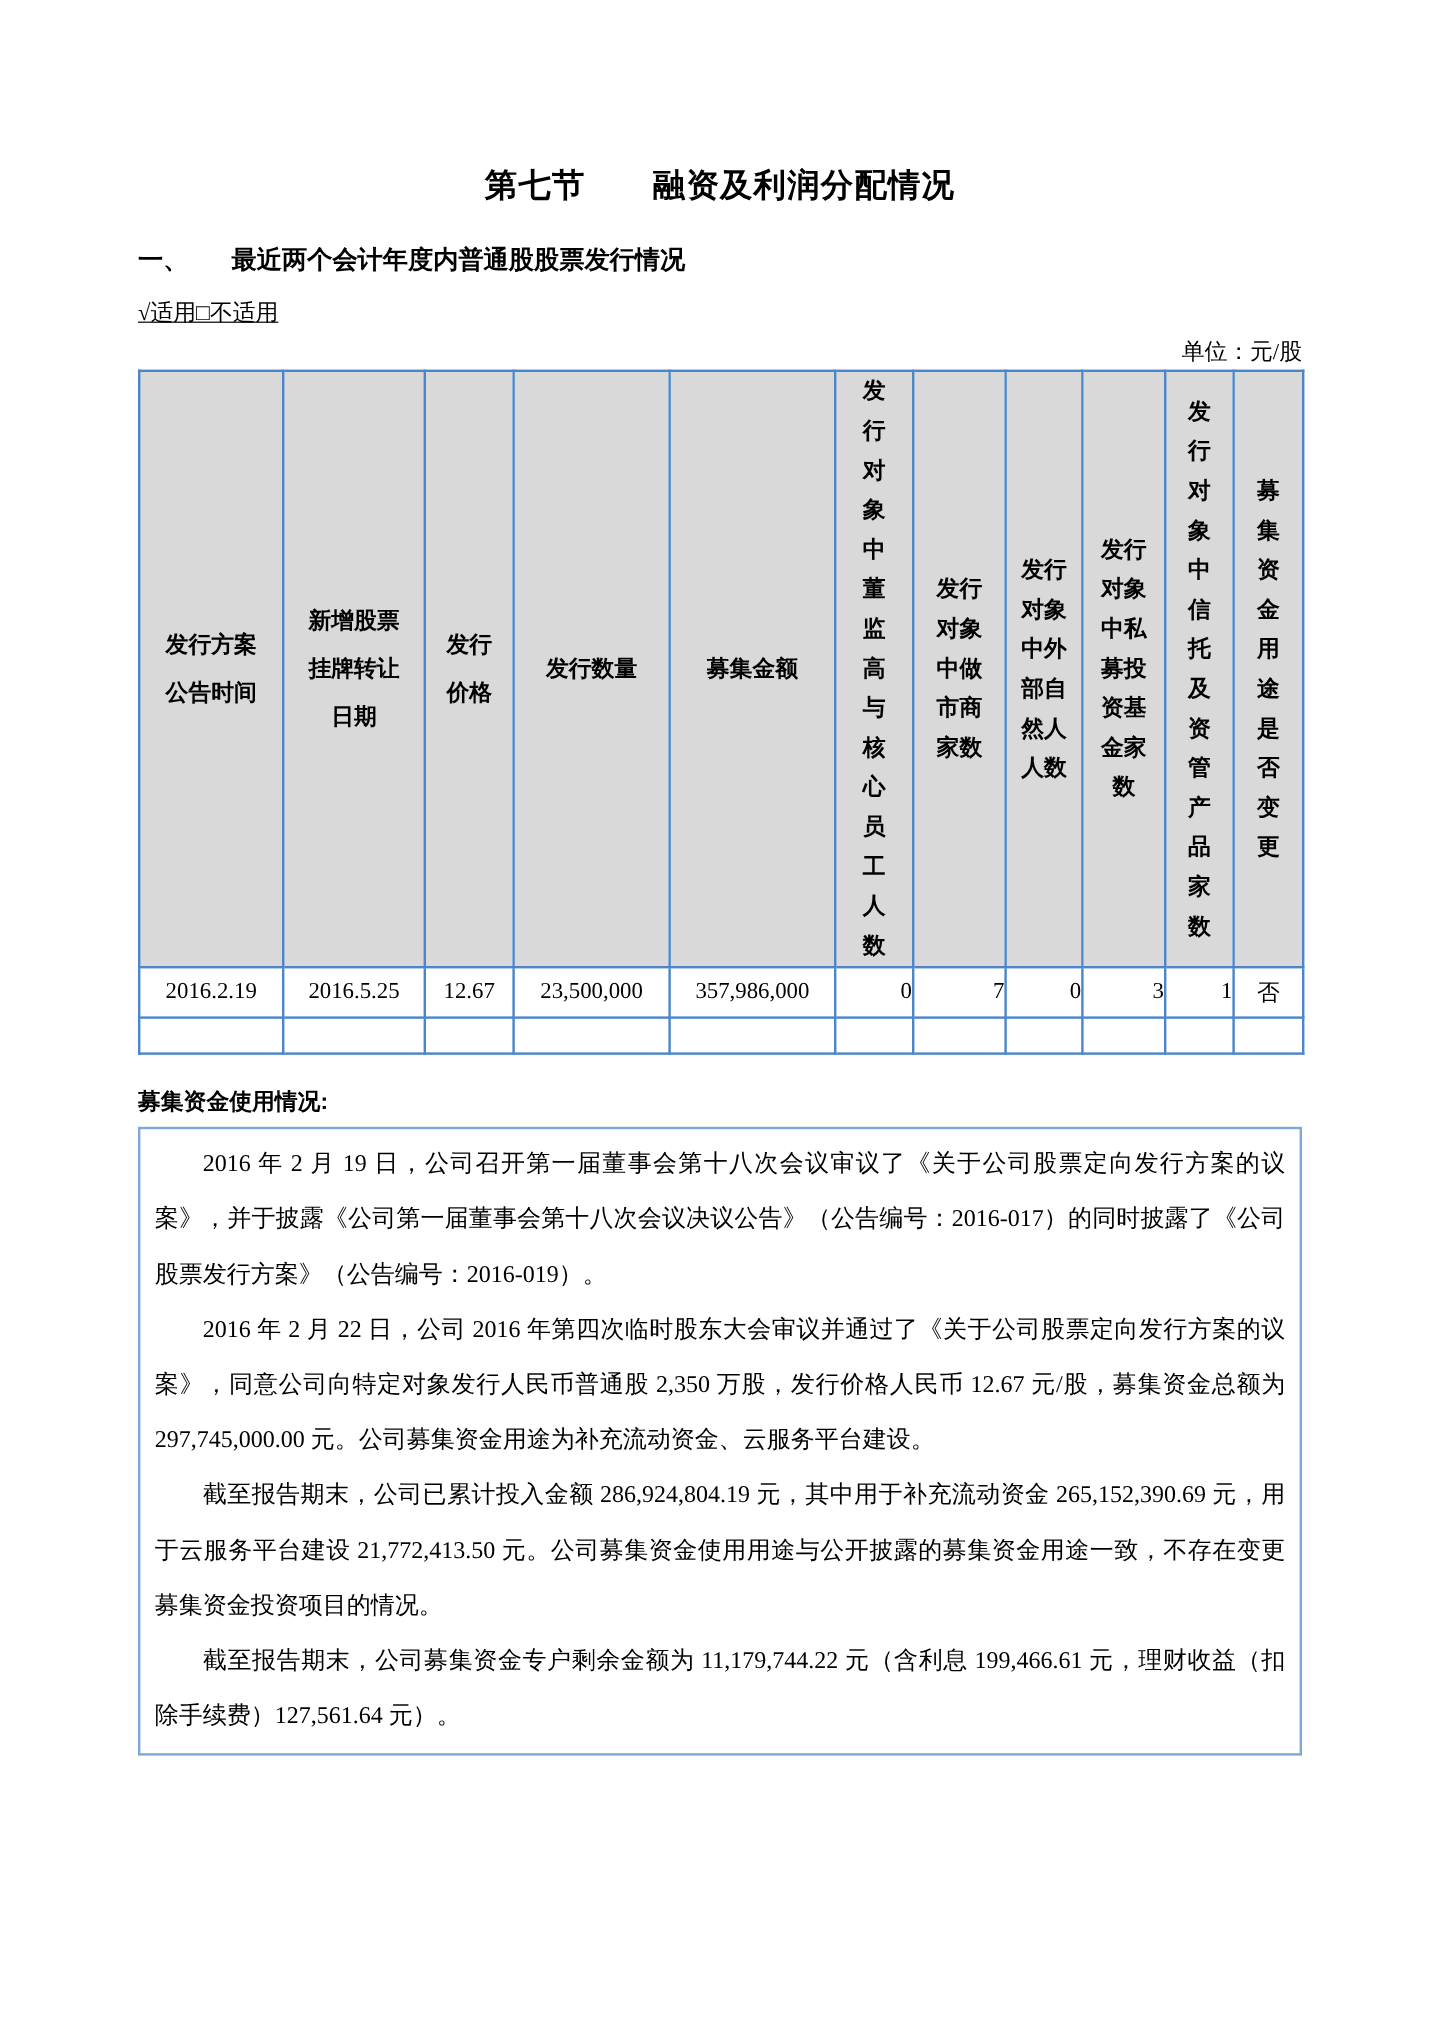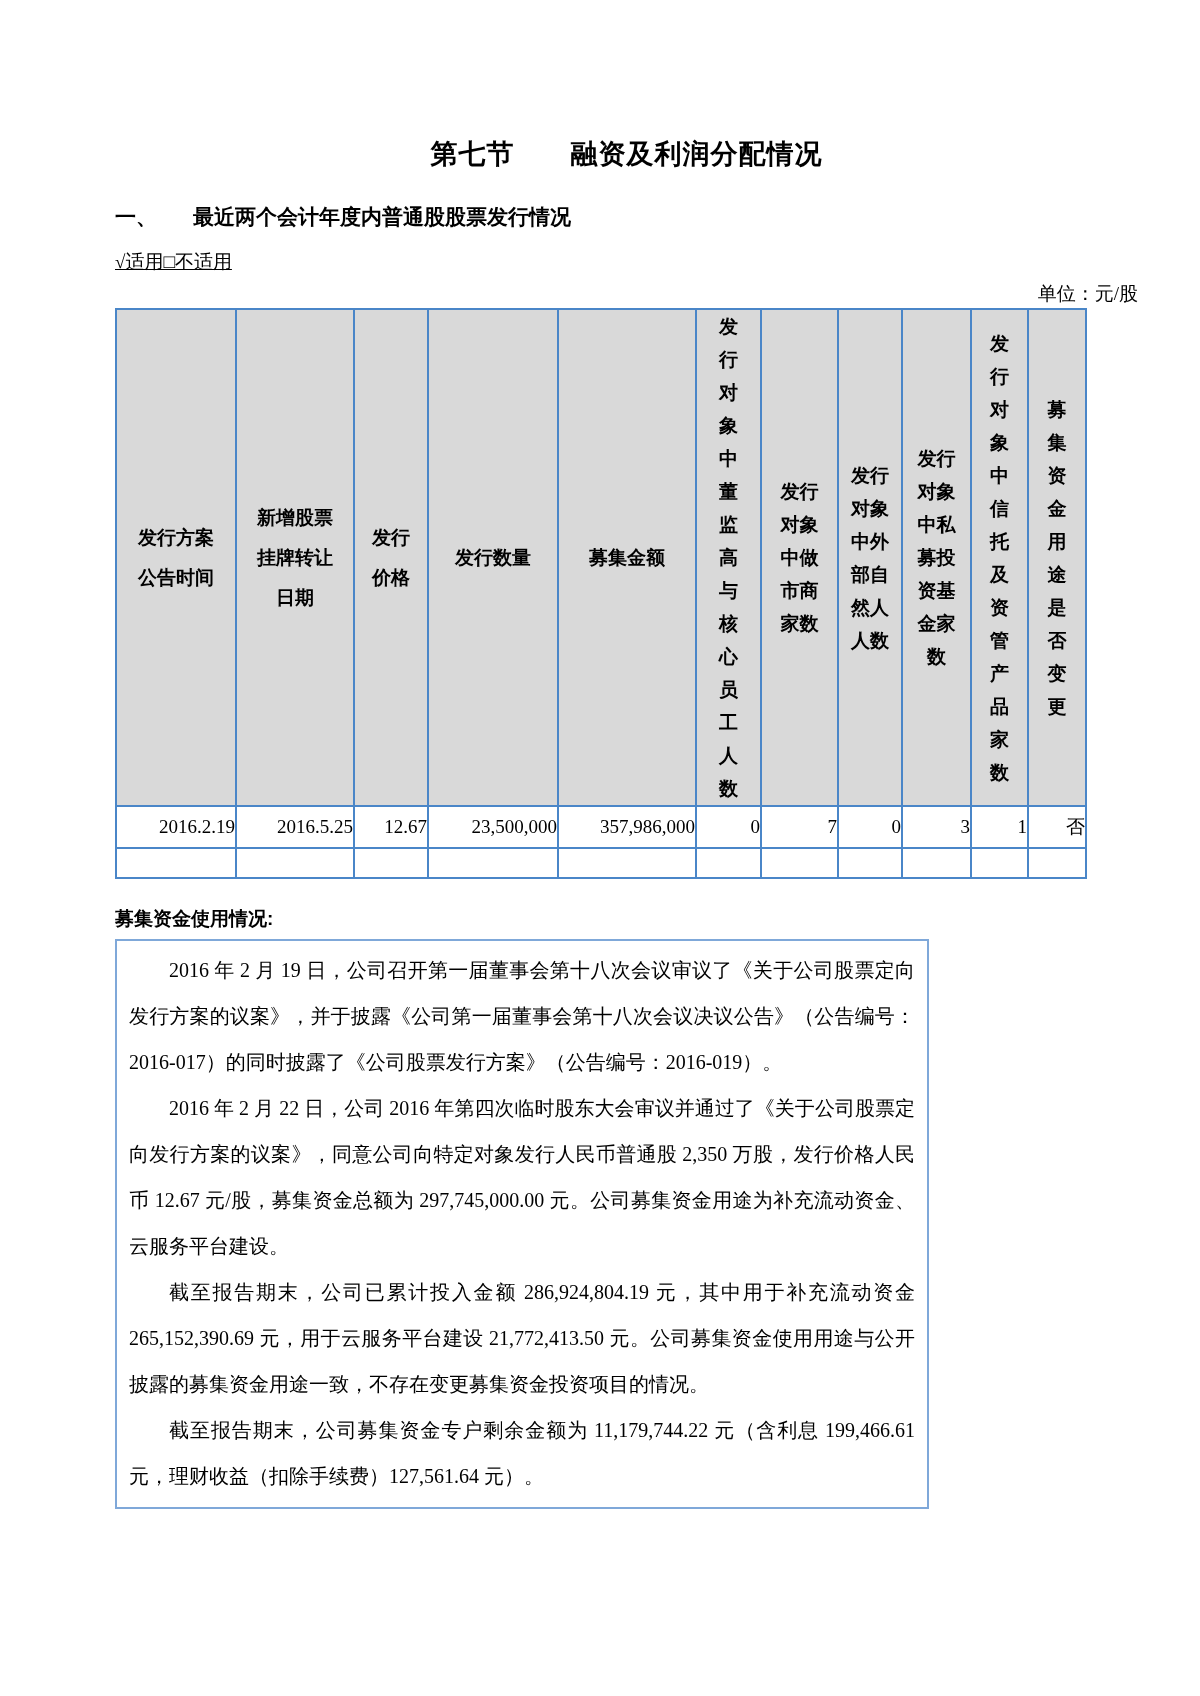--- a/index.html
+++ b/index.html
@@ -2,21 +2,21 @@
 <html><head>
 <meta charset="utf-8">
 <style>
   * { box-sizing: border-box; }
   html, body { margin: 0; padding: 0; background: #ffffff; }
   body {
     width: 1200px; height: 1696px;
     font-family: "Liberation Serif", "DejaVu Serif", serif;
     color: #000000;
   }
-  .page { padding: 138px 62px 0 115px; width: 1200px; }
+  .page { padding: 138px 115px 0 115px; width: 1200px; }
 
   .doc-title {
     margin: 0 0 34px 0;
     text-align: center;
     font-family: "Liberation Sans", "DejaVu Sans", sans-serif;
     font-weight: bold;
     font-size: 27px;
     line-height: 32px;
     letter-spacing: 1px;
   }
@@ -64,32 +64,32 @@
     height: 493px;
   }
   table.issuance th.v { line-height: 33px; }
   table.issuance td {
     background: #ffffff;
     font-size: 19px;
     height: 42px;
     vertical-align: middle;
   }
   table.issuance tr.empty-row td { height: 30px; }
-  td.c { text-align: right; margin-top: 18px; }
+  td.c { text-align: center; margin-top: 18px; }
   td.r { text-align: right; padding-right: 10px; }
 
   .usage-heading {
     margin: 28px 0 8px 0;
     font-family: Liberation Sans, sans-serif;
     font-weight: bold;
     font-size: 19px;
     line-height: 24px;
   }
   .usage-box {
-    width: 814px;
+    width: 970px;
     border: 2px solid #7fa8d9;
     padding: 6px 12px 8px 12px;
   }
   .usage-box p {
     margin: 0;
     text-indent: 2em;
     text-align: justify;
     font-size: 20px;
     line-height: 46px;
   }

